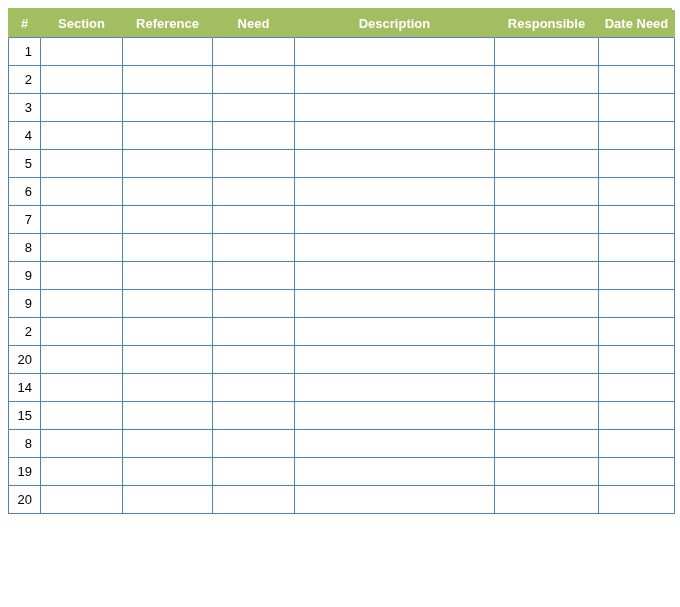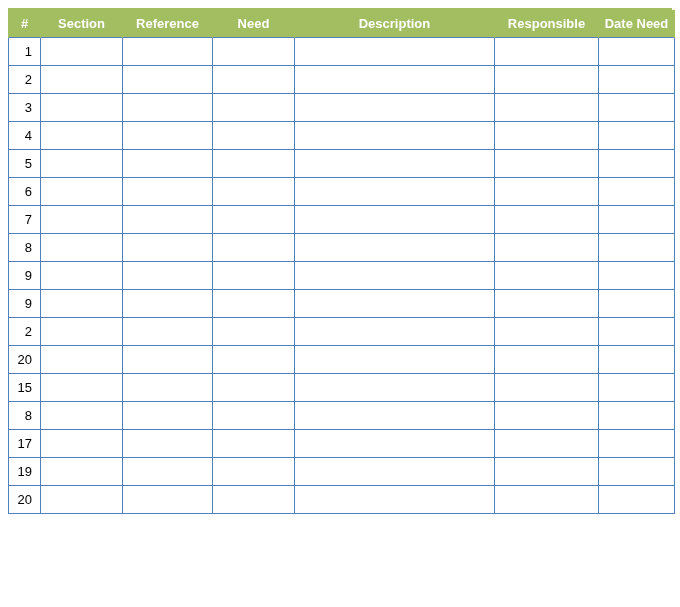--- a/index.html
+++ b/index.html
@@ -182,39 +182,39 @@
         <tr>
           <td class="rownum">20</td>
           <td></td>
           <td></td>
           <td></td>
           <td></td>
           <td></td>
           <td></td>
         </tr>
         <tr>
+          <td class="rownum">14</td>
+          <td></td>
+          <td></td>
+          <td></td>
+          <td></td>
+          <td></td>
+          <td></td>
+        </tr>
+        <tr>
           <td class="rownum">15</td>
           <td></td>
           <td></td>
           <td></td>
           <td></td>
           <td></td>
           <td></td>
         </tr>
         <tr>
           <td class="rownum">8</td>
-          <td></td>
-          <td></td>
-          <td></td>
-          <td></td>
-          <td></td>
-          <td></td>
-        </tr>
-        <tr>
-          <td class="rownum">17</td>
           <td></td>
           <td></td>
           <td></td>
           <td></td>
           <td></td>
           <td></td>
         </tr>
         <tr>
           <td class="rownum">19</td>
           <td></td>

